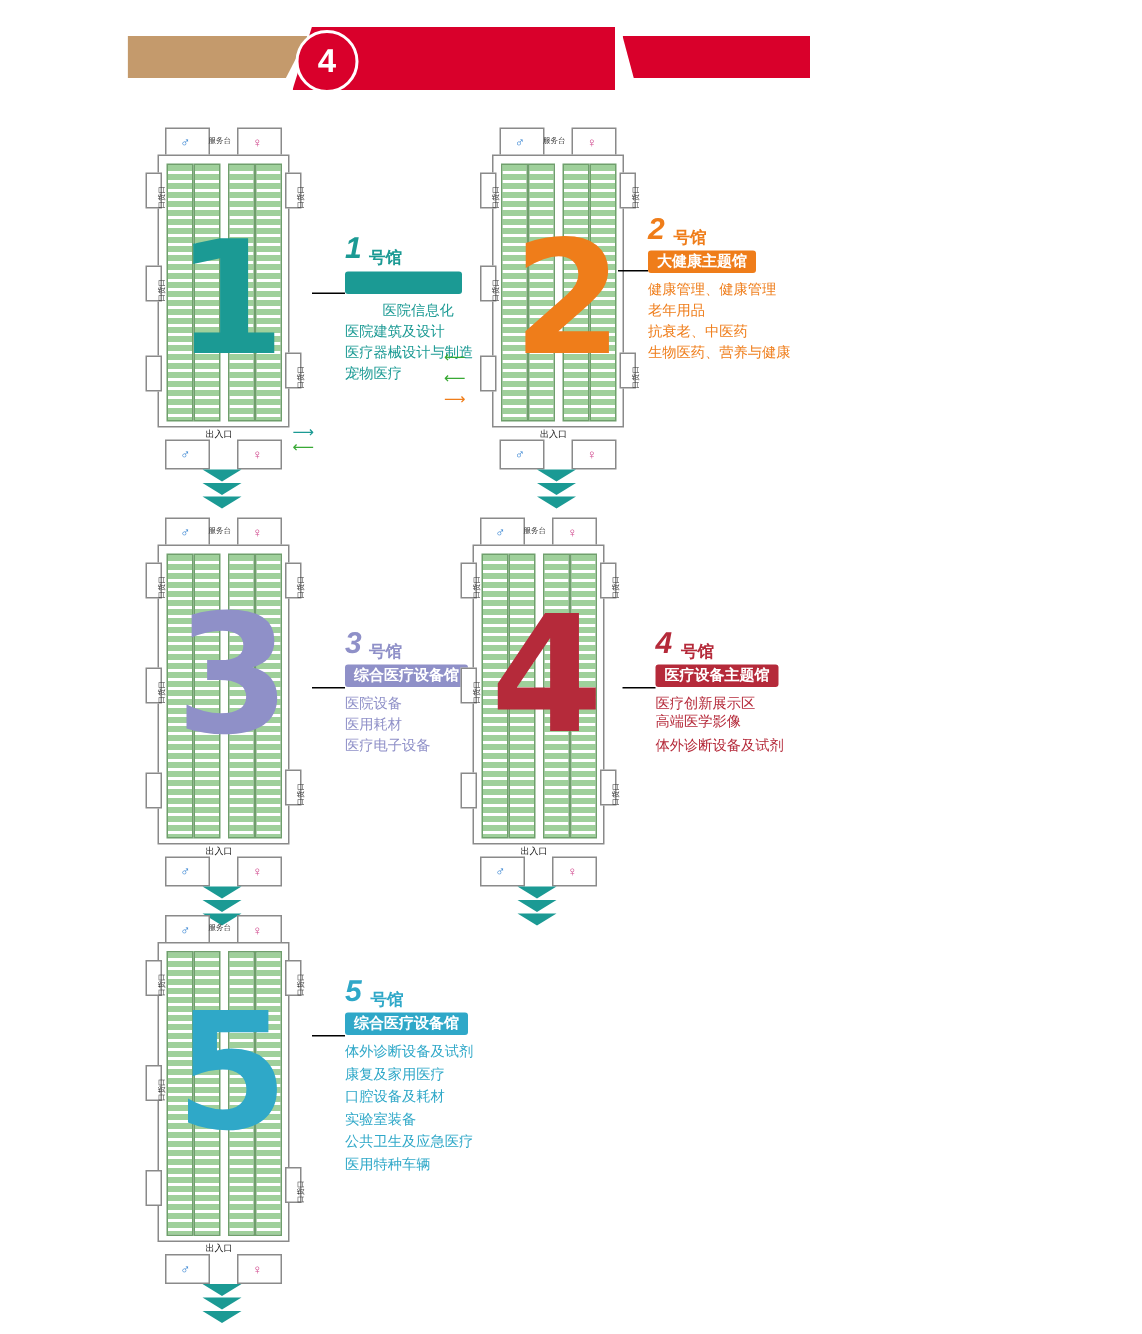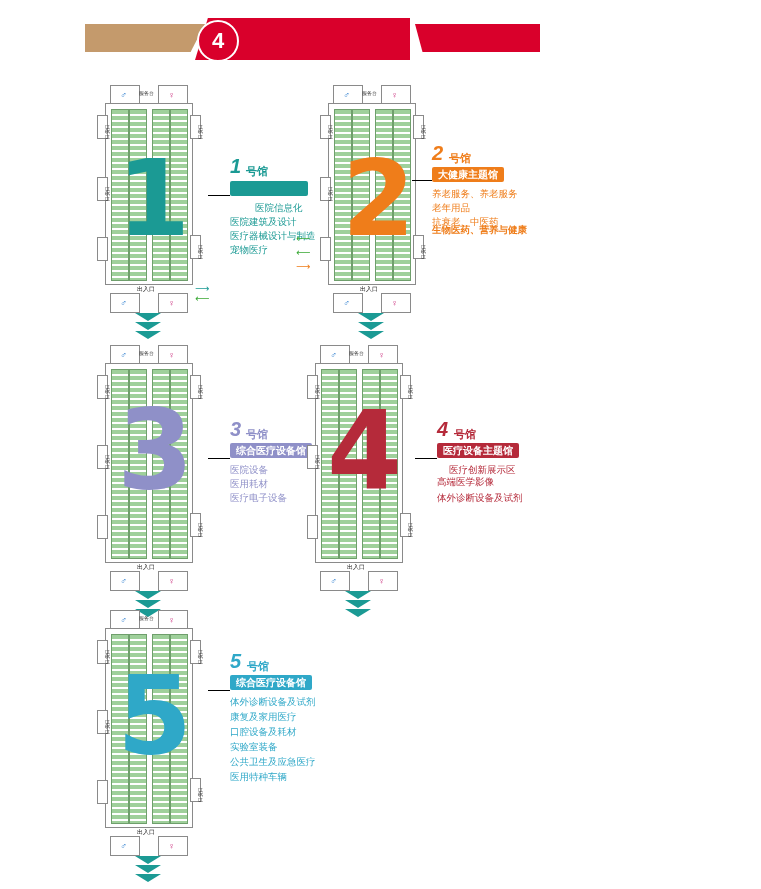--- a/index.html
+++ b/index.html
@@ -200,24 +200,24 @@
   <div class="arrow-lr arrow-green" style="left:-22px;top:148px;">⟵</div>
   <div class="arrow-lr arrow-green" style="left:-22px;top:162px;">⟵</div>
   <div class="arrow-lr" style="left:-22px;top:176px;color:#ef7d1a;">⟶</div>
 </div>
 
 <div class="info" style="left:420px;top:142px;width:140px;height:110px;">
   <div class="leader" style="left:-8px;top:38px;width:20px;"></div>
   <div class="numline" style="left:12px;top:0px;color:#ef7d1a;">2</div>
   <div class="numsub" style="left:29px;top:9px;color:#ef7d1a;">号馆</div>
   <div class="tagbar" style="left:12px;top:25px;background:#ef7d1a;">大健康主题馆</div>
-  <div class="lines" style="left:12px;top:45px;color:#ef7d1a;">养老服务、养老服务</div>
+  <div class="lines" style="left:12px;top:45px;color:#ef7d1a;">健康管理、健康管理</div>
   <div class="lines" style="left:12px;top:59px;color:#ef7d1a;">老年用品</div>
   <div class="lines" style="left:12px;top:73px;color:#ef7d1a;">抗衰老、中医药</div>
-  <div class="lines" style="left:12px;top:81px;color:#ef7d1a;font-weight:bold;">生物医药、营养与健康</div>
+  <div class="lines" style="left:12px;top:87px;color:#ef7d1a;">生物医药、营养与健康</div>
 </div>
 
 <div class="hall" style="left:95px;top:345px;width:230px;height:260px;">
   <div class="wcbox" style="left:15px;top:0px;width:28px;height:18px;">
     <span class="wc-icons wc-m">♂</span>
   </div>
   <div class="wcbox" style="left:63px;top:0px;width:28px;height:18px;">
     <span class="wc-icons wc-f">♀</span>
   </div>
   <div class="tinylabel" style="left:44px;top:5px;">服务台</div>
@@ -303,21 +303,21 @@
       <div class="chev"></div>
       <div class="chev"></div>
   </div>
 </div>
 
 <div class="info" style="left:425px;top:418px;width:140px;height:90px;">
   <div class="leader" style="left:-10px;top:40px;width:22px;"></div>
   <div class="numline" style="left:12px;top:0px;color:#b52a3a;">4</div>
   <div class="numsub" style="left:29px;top:9px;color:#b52a3a;">号馆</div>
   <div class="tagbar" style="left:12px;top:25px;background:#b52a3a;">医疗设备主题馆</div>
-  <div class="lines" style="left:12px;top:45px;color:#b52a3a;margin-left:12px;">医疗创新展示区</div>
+  <div class="lines" style="left:12px;top:45px;color:#b52a3a;">医疗创新展示区</div>
   <div class="lines" style="left:12px;top:57px;color:#b52a3a;">高端医学影像</div>
   <div class="lines" style="left:12px;top:73px;color:#b52a3a;">体外诊断设备及试剂</div>
 </div>
 
 <div class="hall" style="left:95px;top:610px;width:230px;height:265px;">
   <div class="wcbox" style="left:15px;top:0px;width:28px;height:18px;">
     <span class="wc-icons wc-m">♂</span>
   </div>
   <div class="wcbox" style="left:63px;top:0px;width:28px;height:18px;">
     <span class="wc-icons wc-f">♀</span>

